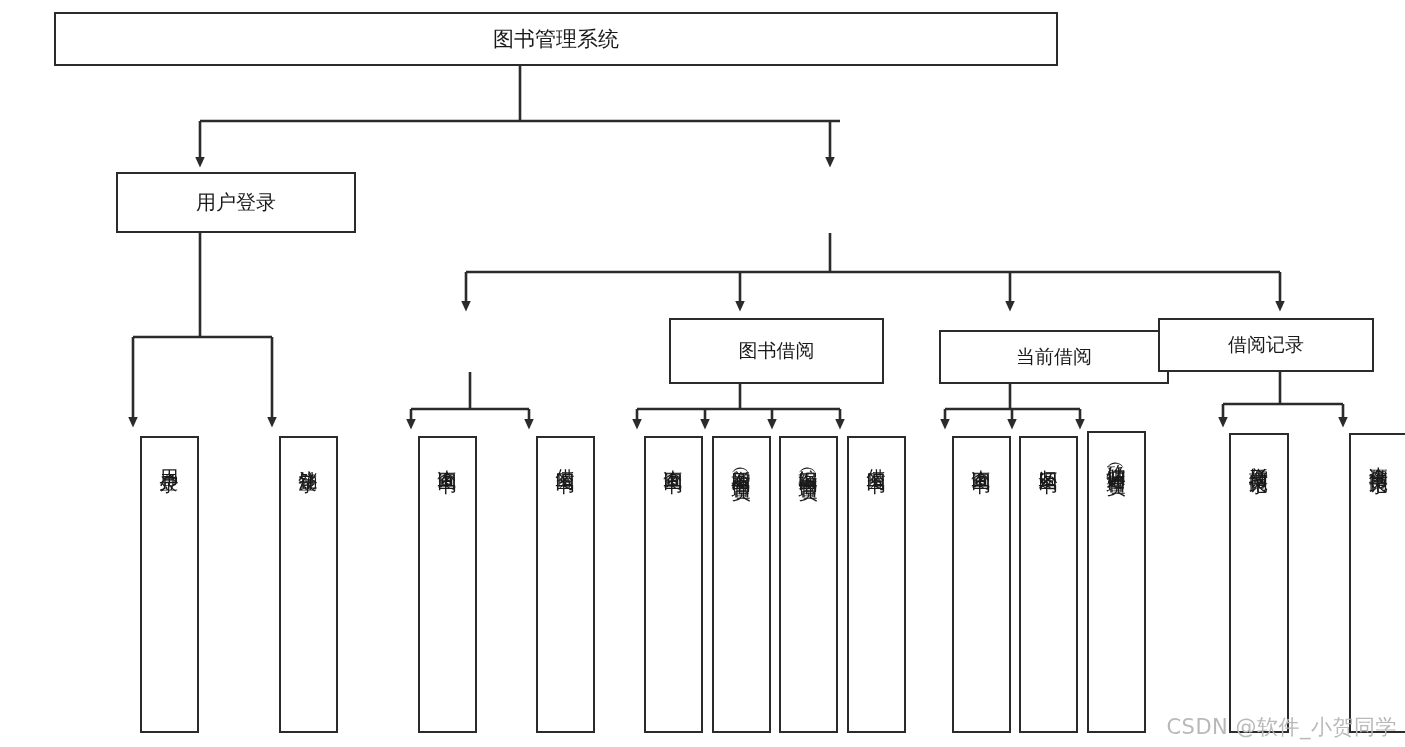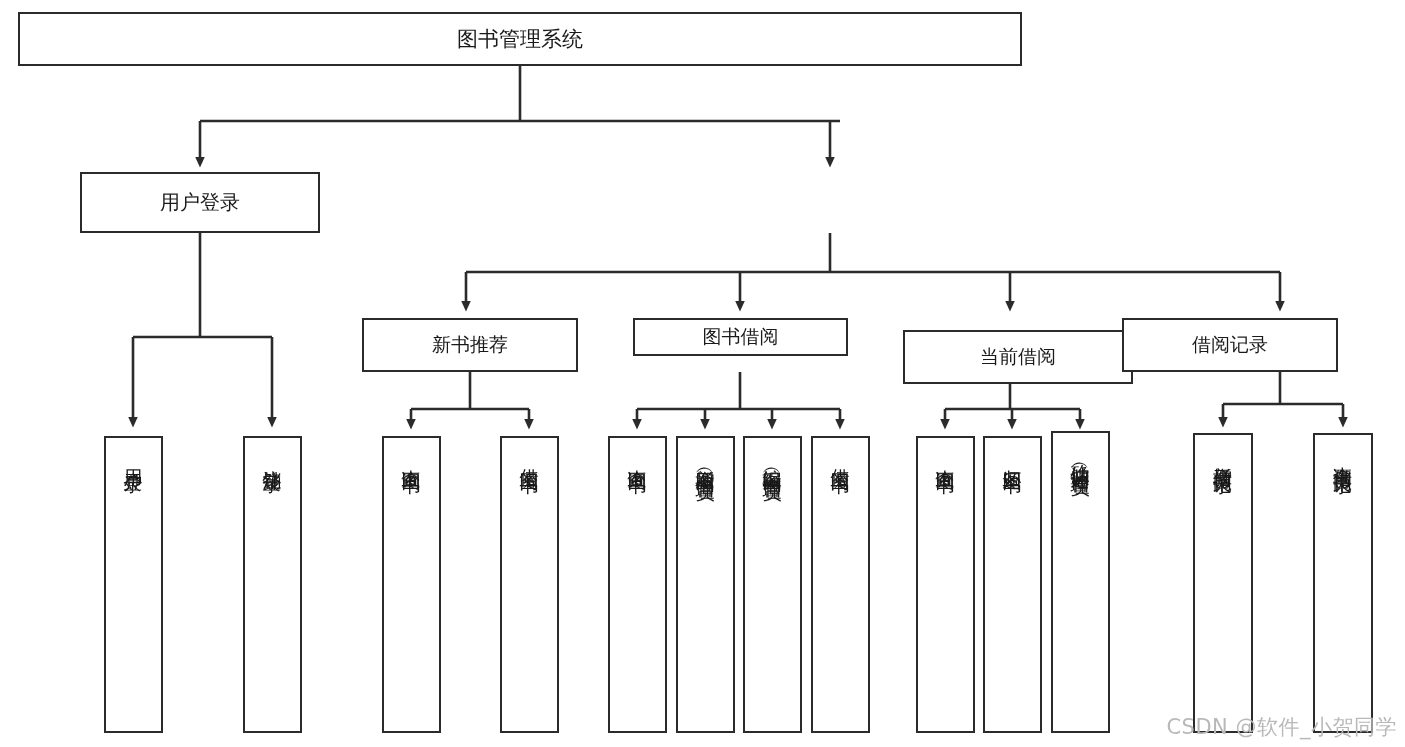--- a/index.html
+++ b/index.html
@@ -28,20 +28,21 @@
   .node {
     position: absolute;
     box-sizing: border-box;
     background: #ffffff;
     border: 2px solid #2b2b2b;
     display: flex;
     align-items: center;
     justify-content: center;
     text-align: center;
     color: #1a1a1a;
+    margin-left: 36px;
   }
   .node.root {
     font-size: 21px;
   }
   .node.level1 {
     font-size: 20px;
   }
   .node.level2 {
     font-size: 19px;
   }
@@ -128,24 +129,21 @@
   </svg>
 
   <div class="node root" style="left:18px; top:12px; width:1004px; height:54px;">
     <span class="htext">图书管理系统</span>
   </div>
 
   <div class="node level1" style="left:80px; top:172px; width:240px; height:61px;">
     <span class="htext">用户登录</span>
   </div>
 
-  <div class="node level2" style="left:362px; top:318px; width:216px; height:54px;">
-    <span class="htext">新书推荐</span>
-  </div>
-  <div class="node level2" style="left:633px; top:318px; width:215px; height:38px;">
+  <div class="node level2" style="left:633px; top:318px; width:215px; height:66px;">
     <span class="htext">图书借阅</span>
   </div>
   <div class="node level2" style="left:903px; top:330px; width:230px; height:54px;">
     <span class="htext">当前借阅</span>
   </div>
   <div class="node level2" style="left:1122px; top:318px; width:216px; height:54px;">
     <span class="htext">借阅记录</span>
   </div>
 
   <div class="node leaf" style="left:104px; top:436px; width:59px; height:297px;">

